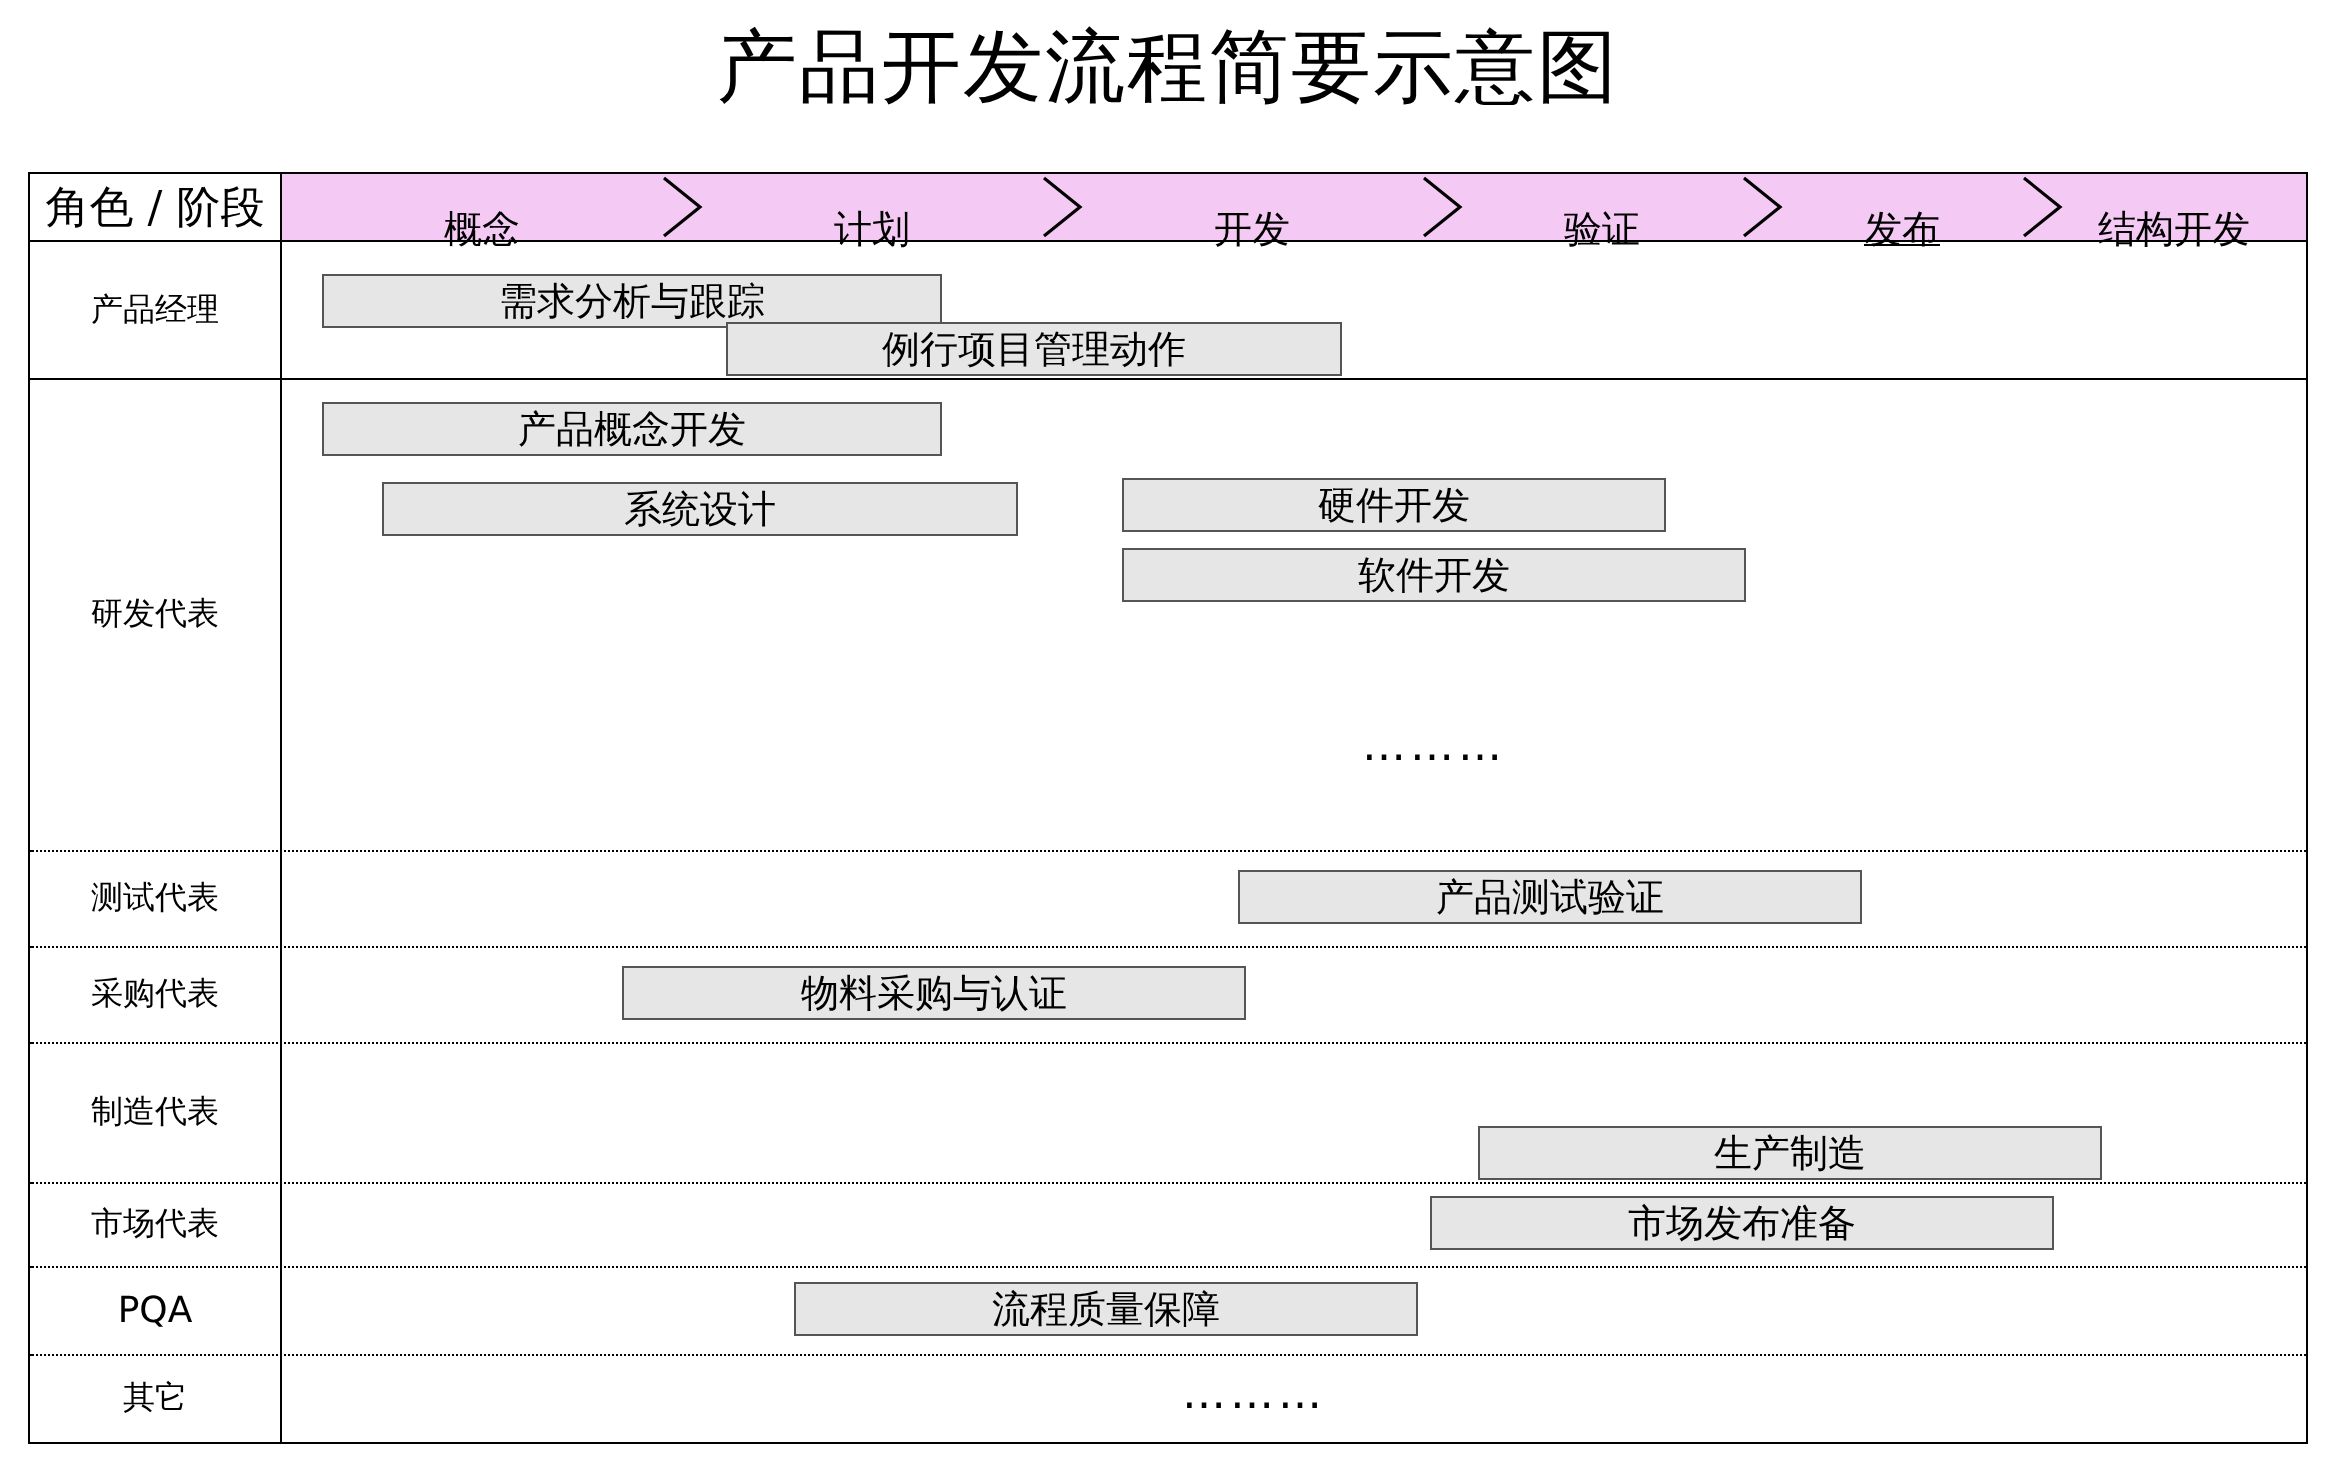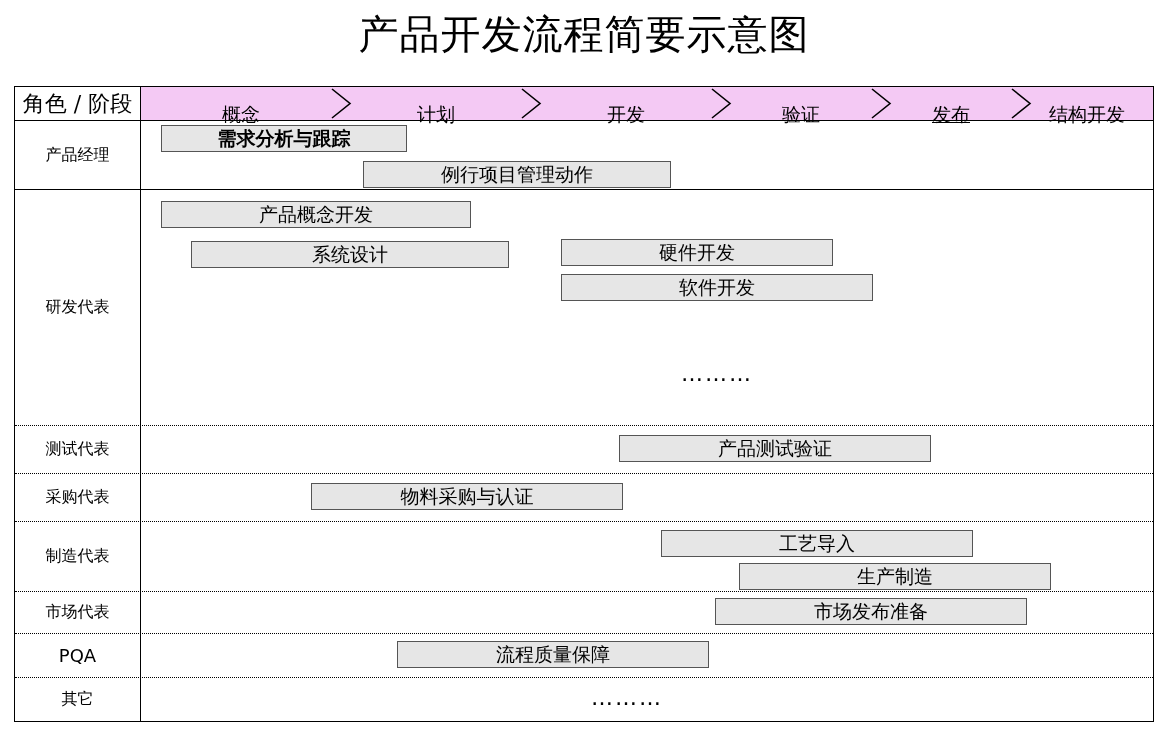--- a/index.html
+++ b/index.html
@@ -211,21 +211,21 @@
         </div>
         <div class="phase-cell" style="left: 880px; width: 132px;">
           <span>结构开发</span>
         </div>
       </div>
   </div>
   <div id="rows-container">
       <div class="row" style="top: 34px; height: 68px;">
         <div class="row-label">产品经理</div>
         <div class="row-body">
-          <div class="task" style="left: 20px; width: 246px; top: 4px; font-weight: bold;">
+          <div class="task" style="left: 20px; width: 310px; top: 16px;">
             <span>需求分析与跟踪</span>
           </div>
           <div class="task" style="left: 222px; width: 308px; top: 40px;">
             <span>例行项目管理动作</span>
           </div>
         </div>
       </div>
       <div class="row-sep solid" style="top: 102px;"></div>
       <div class="row" style="top: 102px; height: 236px;">
         <div class="row-label">研发代表</div>
@@ -260,23 +260,20 @@
         <div class="row-body">
           <div class="task" style="left: 170px; width: 312px; top: 10px;">
             <span>物料采购与认证</span>
           </div>
         </div>
       </div>
       <div class="row-sep" style="top: 434px;"></div>
       <div class="row" style="top: 434px; height: 70px;">
         <div class="row-label">制造代表</div>
         <div class="row-body">
-          <div class="task" style="left: 520px; width: 312px; top: 9px;">
-            <span>工艺导入</span>
-          </div>
           <div class="task" style="left: 598px; width: 312px; top: 42px;">
             <span>生产制造</span>
           </div>
         </div>
       </div>
       <div class="row-sep" style="top: 504px;"></div>
       <div class="row" style="top: 504px; height: 42px;">
         <div class="row-label">市场代表</div>
         <div class="row-body">
           <div class="task" style="left: 574px; width: 312px; top: 7px;">

